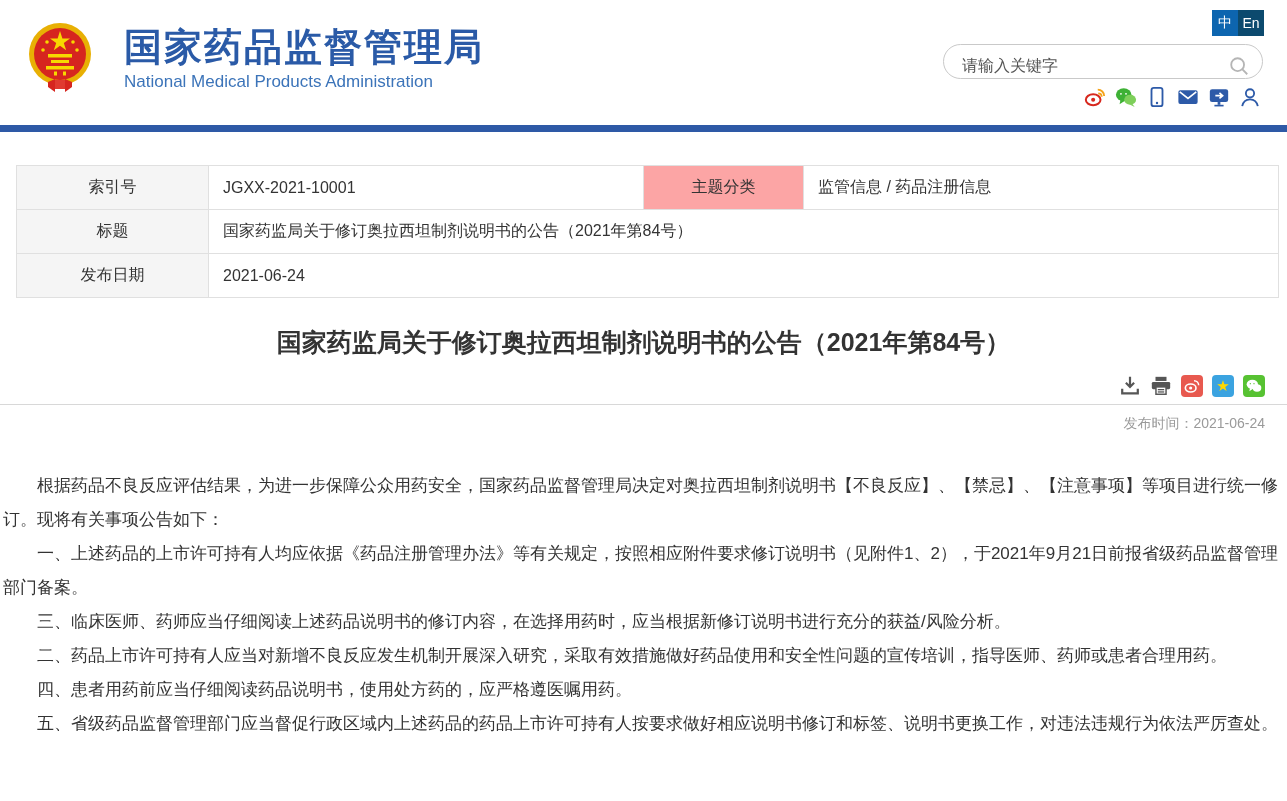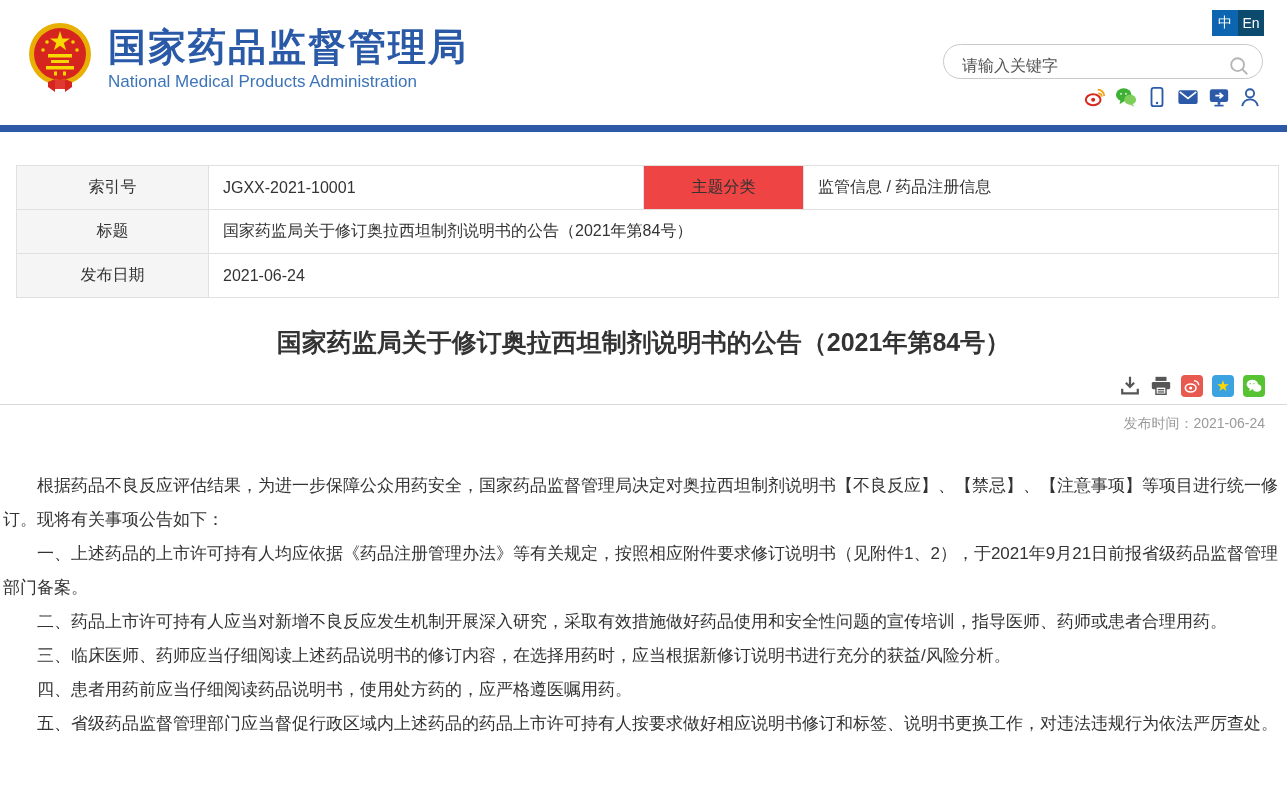--- a/index.html
+++ b/index.html
@@ -1,21 +1,21 @@
 <!DOCTYPE html>
 <html><head>
 <meta charset="utf-8">
 <style>
   * { box-sizing: border-box; margin: 0; padding: 0; }
   body { font-family: "Liberation Sans", "DejaVu Sans", sans-serif; background: #fff; }
   .page { width: 1287px; height: 801px; overflow: hidden; position: relative; background: #fff; }
 
   
   .header { position: relative; height: 125px; background: #fff; }
-  .brand { position: absolute; left: 28px; top: 22px; display: flex; align-items: center; cursor: pointer; }
+  .brand { position: absolute; left: 28px; top: 22px; display: flex; align-items: center; cursor: pointer; gap: 16px; }
   .emblem { width: 64px; height: 72px; margin-right: 16px; }
   .org-cn { font-size: 38px; font-weight: bold; color: #2a5aa7; letter-spacing: 2px; line-height: 44px; }
   .org-en { font-size: 17px; color: #3c74b9; margin-top: 3px; }
 
   .lang-switch { position: absolute; top: 10px; right: 23px; display: flex; }
   .lang-btn { width: 26px; height: 26px; display: flex; align-items: center; justify-content: center;
               font-size: 14px; color: #fff; cursor: pointer; }
   .lang-zh { background: #0d65af; }
   .lang-en { background: #0c4a6e; }
 
@@ -30,21 +30,21 @@
   .quick-icons { position: absolute; top: 86px; right: 26px; display: flex; align-items: center; gap: 9px; }
   .qicon { width: 22px; height: 22px; display: block; cursor: pointer; }
 
   .blue-bar { height: 7px; background: #2e59a6; }
 
   
   .meta-wrap { margin: 33px 8px 0 16px; }
   table.meta { width: 100%; border-collapse: collapse; table-layout: fixed; }
   table.meta td { border: 1px solid #e0e0e0; height: 44px; font-size: 16px; color: #333; }
   td.label { background: #f5f5f5; text-align: center; width: 192px; }
-  td.label2 { background: #ef4444; text-align: center; width: 160px; }
+  td.label2 { background: #fca5a5; text-align: center; width: 160px; }
   td.value { padding-left: 14px; background: #fff; }
   col.c1 { width: 192px; } col.c2 { width: 435px; } col.c3 { width: 160px; } col.c4 { width: auto; }
 
   
   .article-title { margin-top: 26px; text-align: center; font-size: 25px; font-weight: bold; color: #333; line-height: 37px; }
   .tools { margin: 14px 22px 0 0; display: flex; justify-content: flex-end; align-items: center; gap: 9px; }
   .tool { width: 22px; height: 22px; cursor: pointer; display: block; }
   .share-sq { width: 22px; height: 22px; border-radius: 4px; cursor: pointer; display: flex; align-items: center; justify-content: center; }
   .sq-weibo { background: #e8594f; }
   .sq-qzone { background: #3ba3e0; color: #ffd800; font-size: 15px; }
@@ -201,19 +201,19 @@
 
   <hr class="rule">
 
   <div class="pub-time">
     <span>发布时间：</span><span>2021-06-24</span>
   </div>
 
   <div class="body-text">
     <p>根据药品不良反应评估结果，为进一步保障公众用药安全，国家药品监督管理局决定对奥拉西坦制剂说明书【不良反应】、【禁忌】、【注意事项】等项目进行统一修订。现将有关事项公告如下：</p>
     <p>一、上述药品的上市许可持有人均应依据《药品注册管理办法》等有关规定，按照相应附件要求修订说明书（见附件1、2），于2021年9月21日前报省级药品监督管理部门备案。</p>
+    <p>三、临床医师、药师应当仔细阅读上述药品说明书的修订内容，在选择用药时，应当根据新修订说明书进行充分的获益/风险分析。</p>
     <p>二、药品上市许可持有人应当对新增不良反应发生机制开展深入研究，采取有效措施做好药品使用和安全性问题的宣传培训，指导医师、药师或患者合理用药。</p>
-    <p>三、临床医师、药师应当仔细阅读上述药品说明书的修订内容，在选择用药时，应当根据新修订说明书进行充分的获益/风险分析。</p>
     <p>四、患者用药前应当仔细阅读药品说明书，使用处方药的，应严格遵医嘱用药。</p>
     <p>五、省级药品监督管理部门应当督促行政区域内上述药品的药品上市许可持有人按要求做好相应说明书修订和标签、说明书更换工作，对违法违规行为依法严厉查处。</p>
   </div>
 
 </div>
 
 </body></html>

